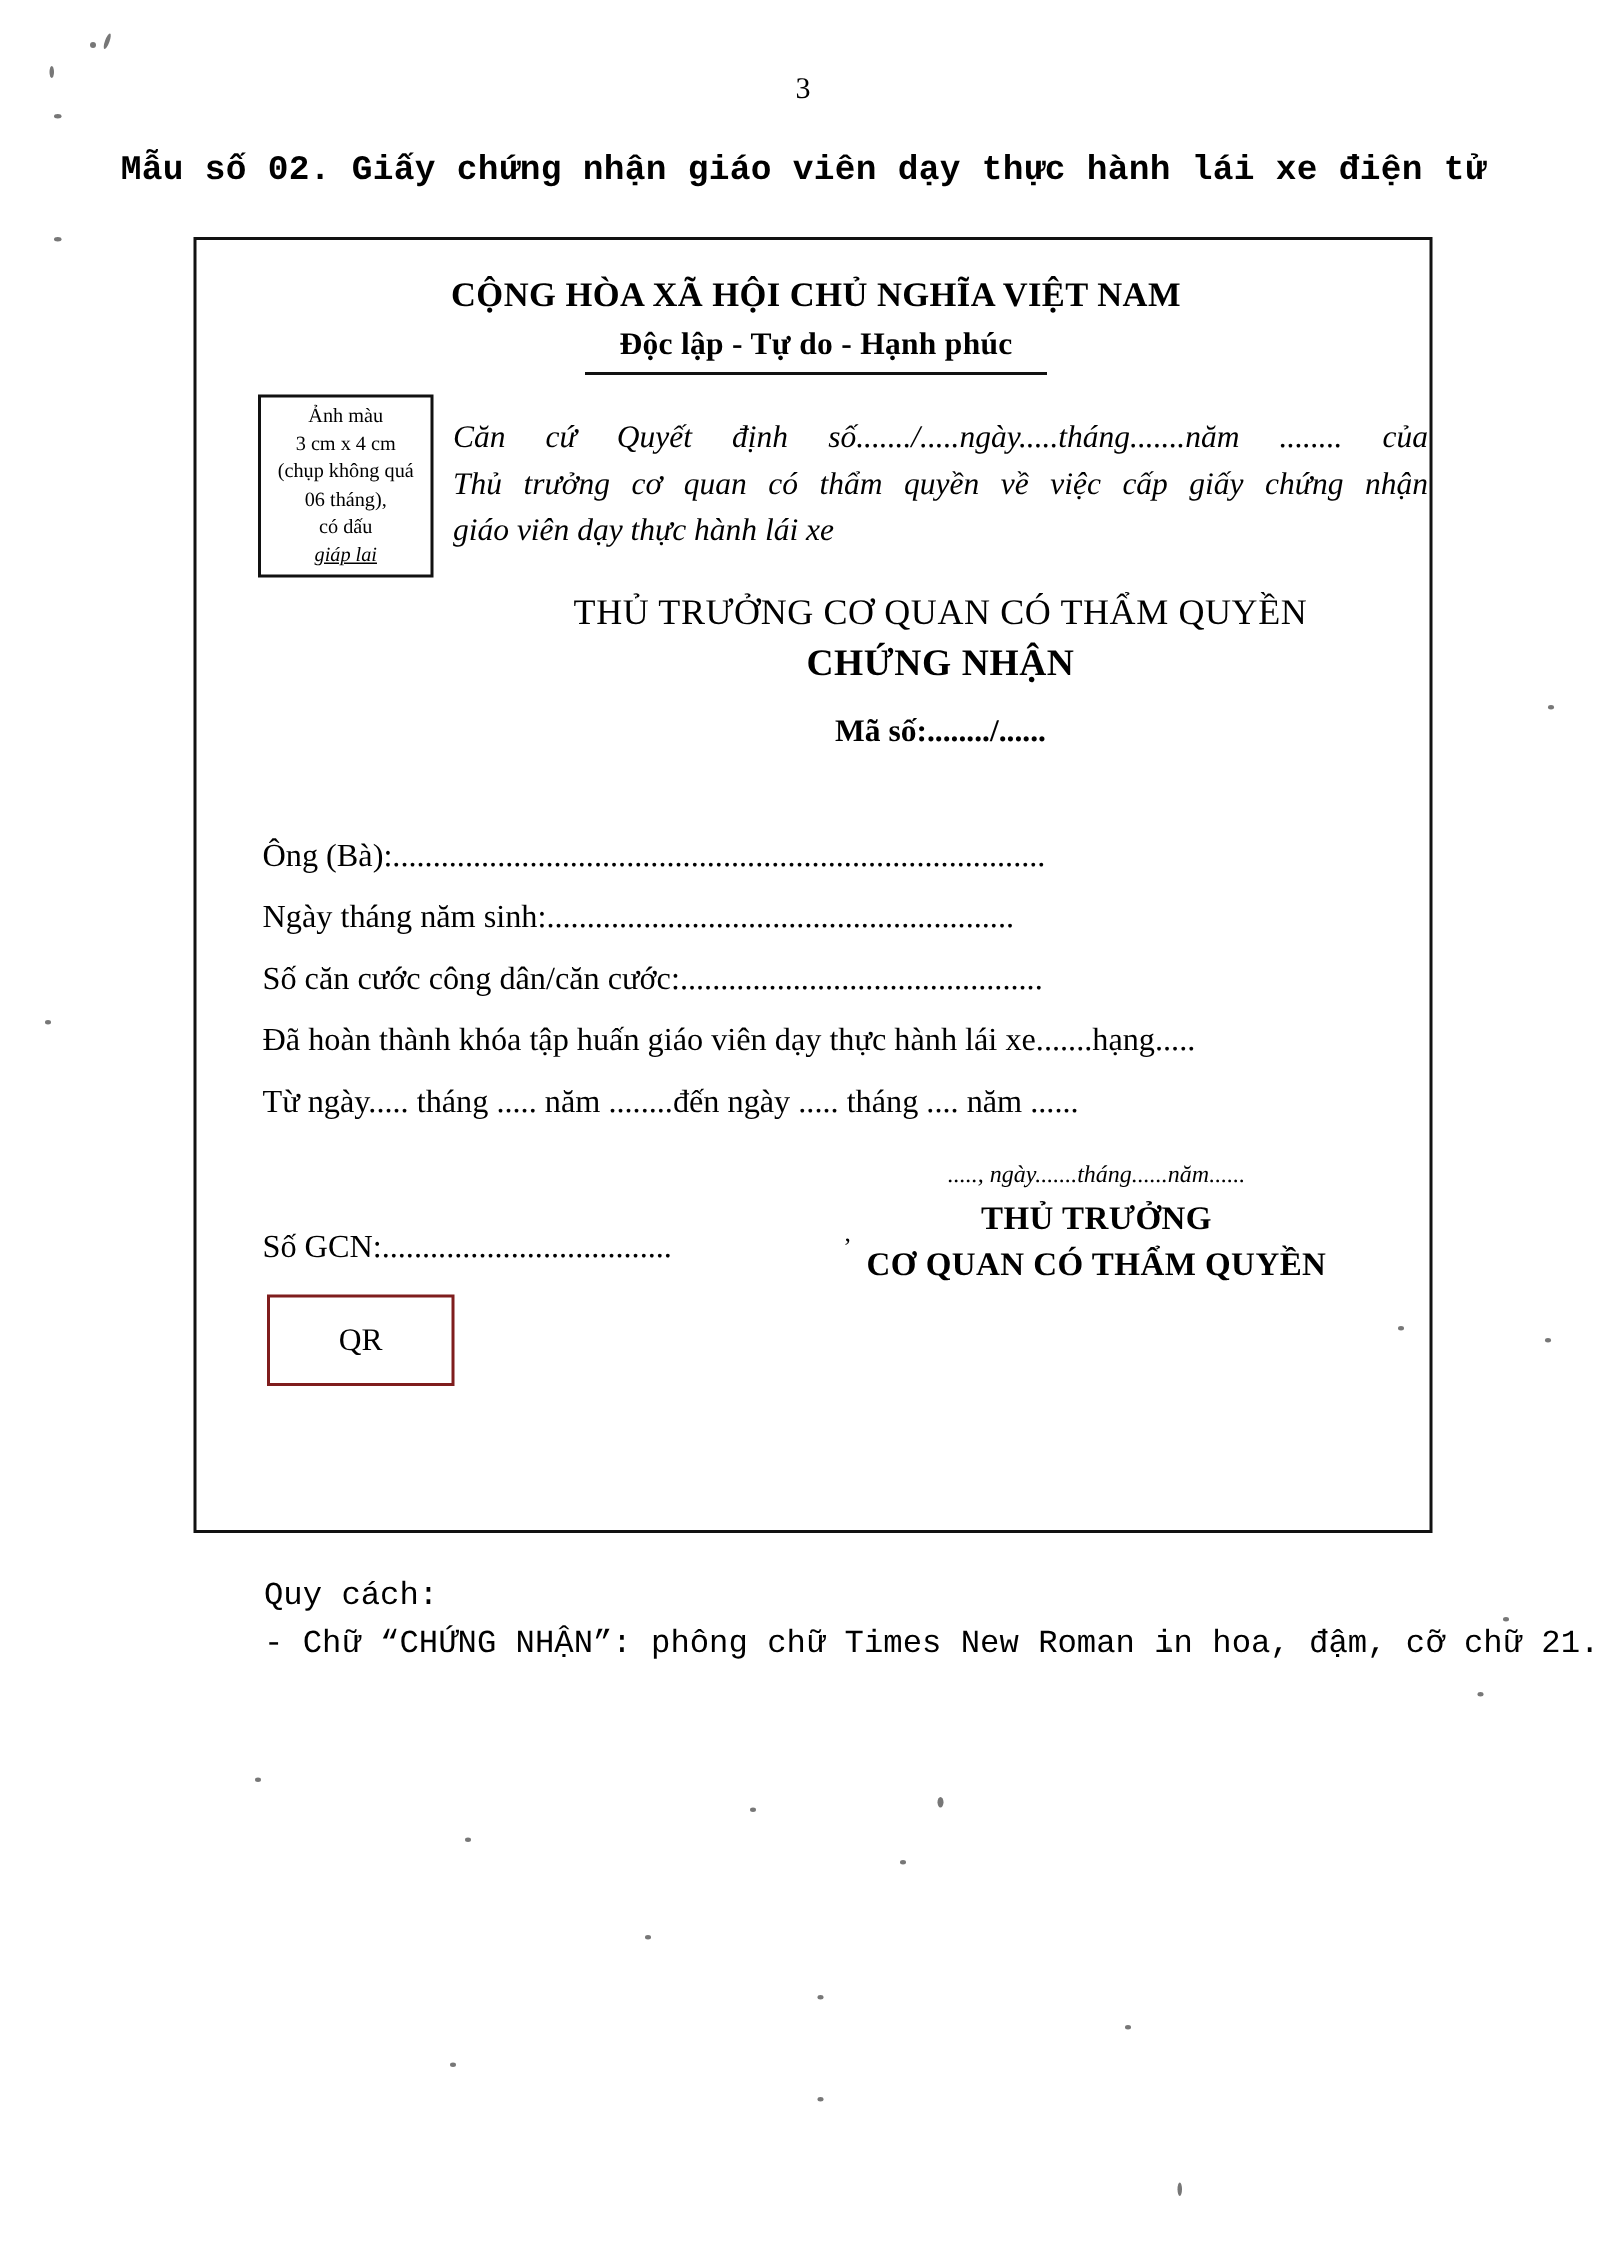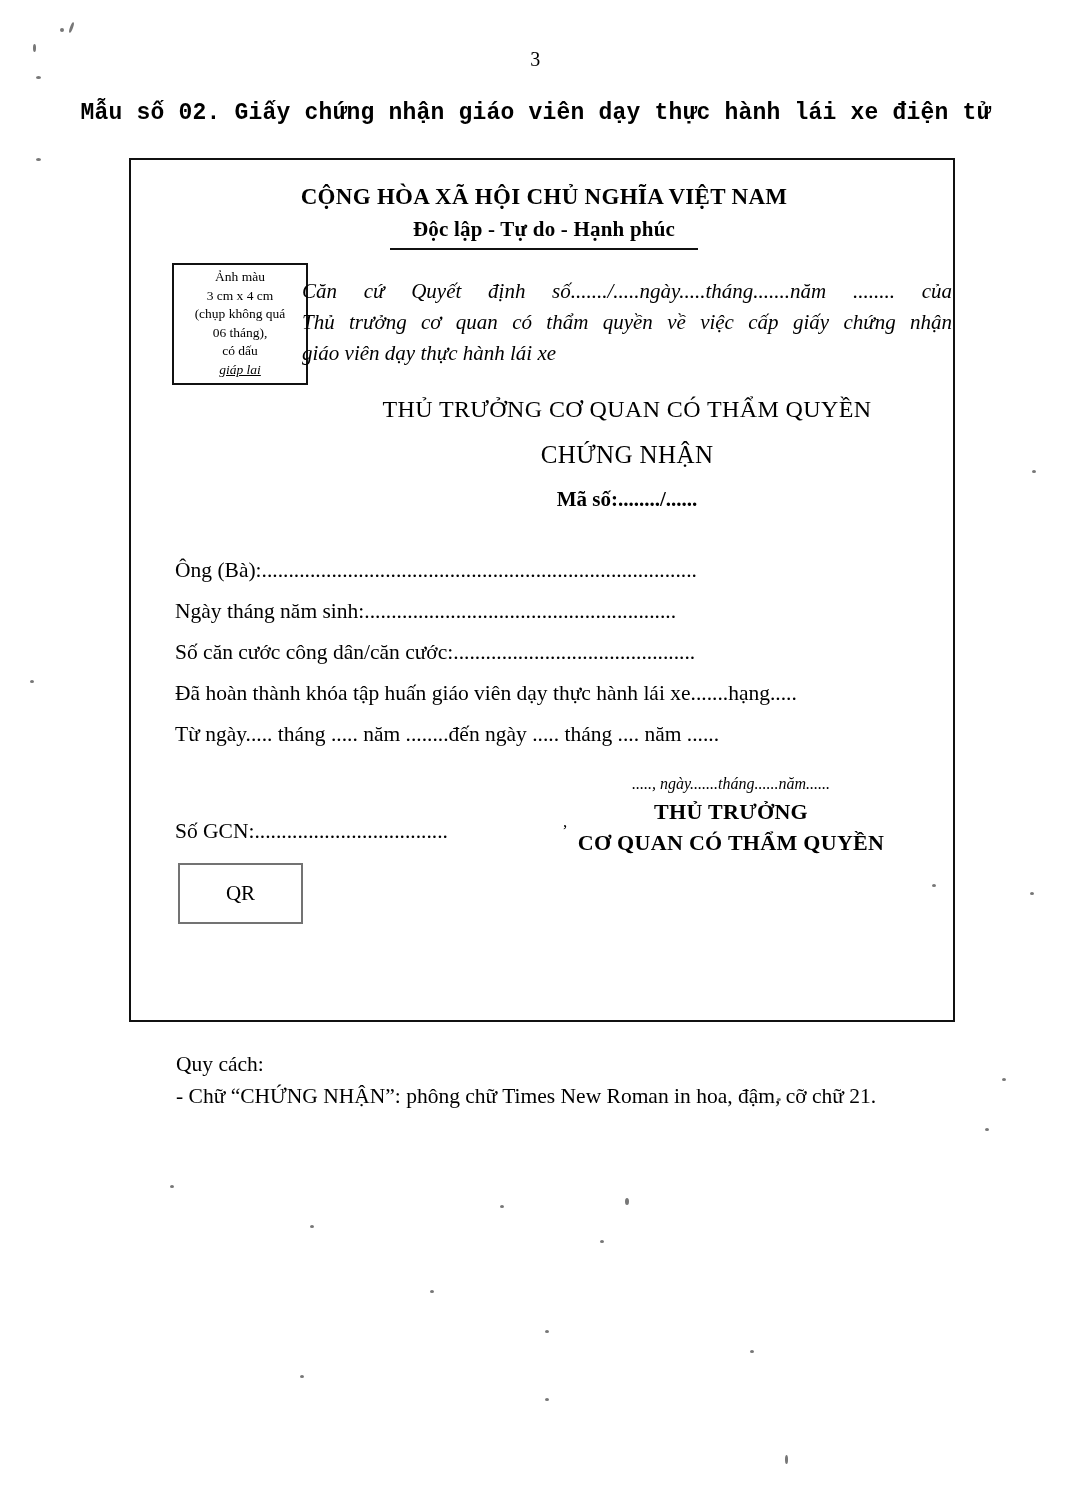--- a/index.html
+++ b/index.html
@@ -82,21 +82,21 @@
     height: 2px;
     background: #111;
     margin: 6px auto 0 auto;
   }
 
   
   #photo-box {
     position: absolute;
     left: 41px;
     top: 103px;
-    width: 136px;
+    width: 117px;
     height: 122px;
     border: 2px solid #111;
     box-sizing: border-box;
     text-align: center;
     font-size: 13.5px;
     line-height: 18.6px;
     padding-top: 3px;
   }
   #photo-box div { white-space: nowrap; }
   #photo-box .last { text-decoration: underline; font-style: italic; }
@@ -123,22 +123,22 @@
     top: 236px;
     width: 650px;
     text-align: center;
   }
   #authority-heading .auth-line {
     font-size: 24px;
     letter-spacing: .4px;
   }
   #authority-heading .certify {
     font-size: 25px;
-    font-weight: normal;
-    margin-top: 18px;
+    font-weight: bold;
+    margin-top: 6px;
     letter-spacing: .4px;
   }
   #authority-heading .code {
     font-size: 21px;
     font-weight: bold;
     margin-top: 18px;
   }
 
   
   #fields {
@@ -159,21 +159,21 @@
     font-size: 21.5px;
     white-space: nowrap;
     margin-top: 19px;
   }
   #qr-box {
     position: absolute;
     left: 47px;
     top: 703px;
     width: 125px;
     height: 61px;
-    border: 2px solid #737373;
+    border: 2px solid #7f1d1d;
     box-sizing: border-box;
     display: flex;
     align-items: center;
     justify-content: center;
     font-size: 21px;
   }
 
   #sign-block {
     position: absolute;
     left: 400px;
@@ -211,21 +211,21 @@
 
   
   #specs {
     position: absolute;
     left: 176px;
     top: 1048px;
     width: 800px;
     font-size: 21.5px;
     line-height: 32px;
   }
-  #specs div { white-space: nowrap; }
+  #specs div { white-space: nowrap; font-family: Liberation Mono, monospace; }
 </style>
 </head>
 <body>
 
 <div id="page">
 
   <div class="speck" style="left:33px;top:44px;width:3px;height:8px;"></div>
   <div class="speck" style="left:60px;top:28px;width:4px;height:4px;"></div>
   <div class="speck" style="left:70px;top:22px;width:3px;height:11px;transform:rotate(20deg);"></div>
   <div class="speck" style="left:36px;top:76px;width:5px;height:3px;"></div>

